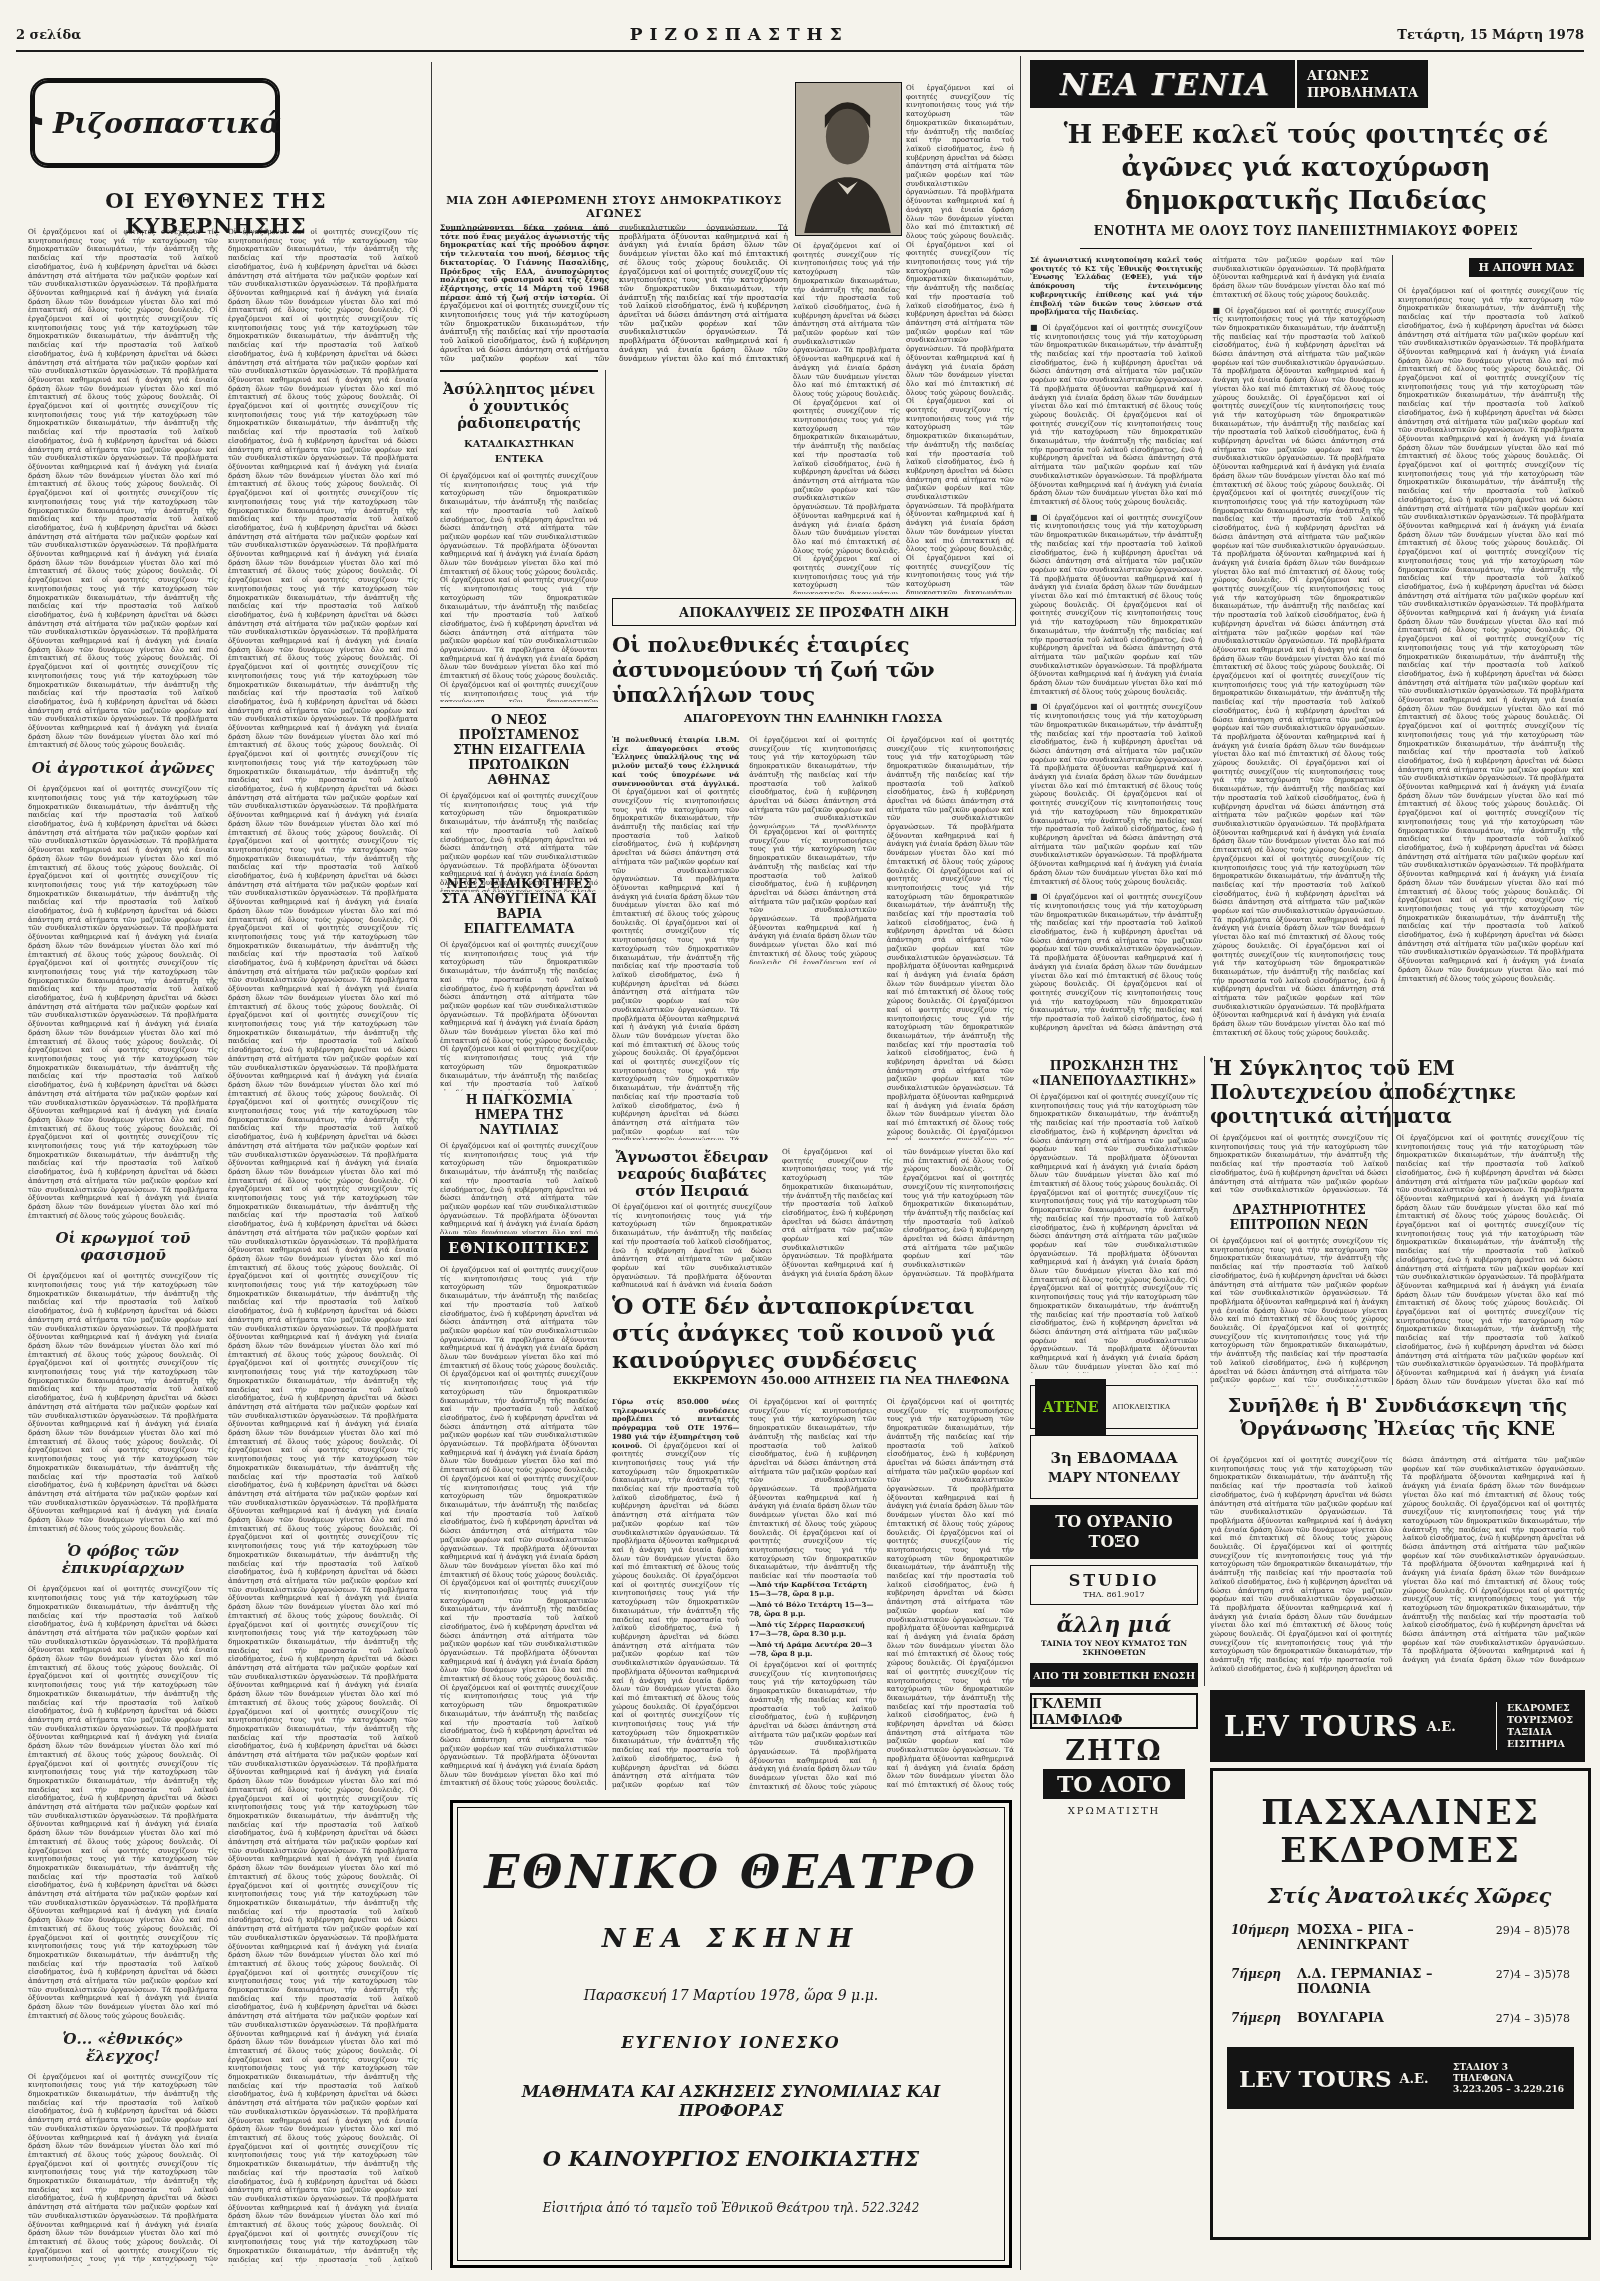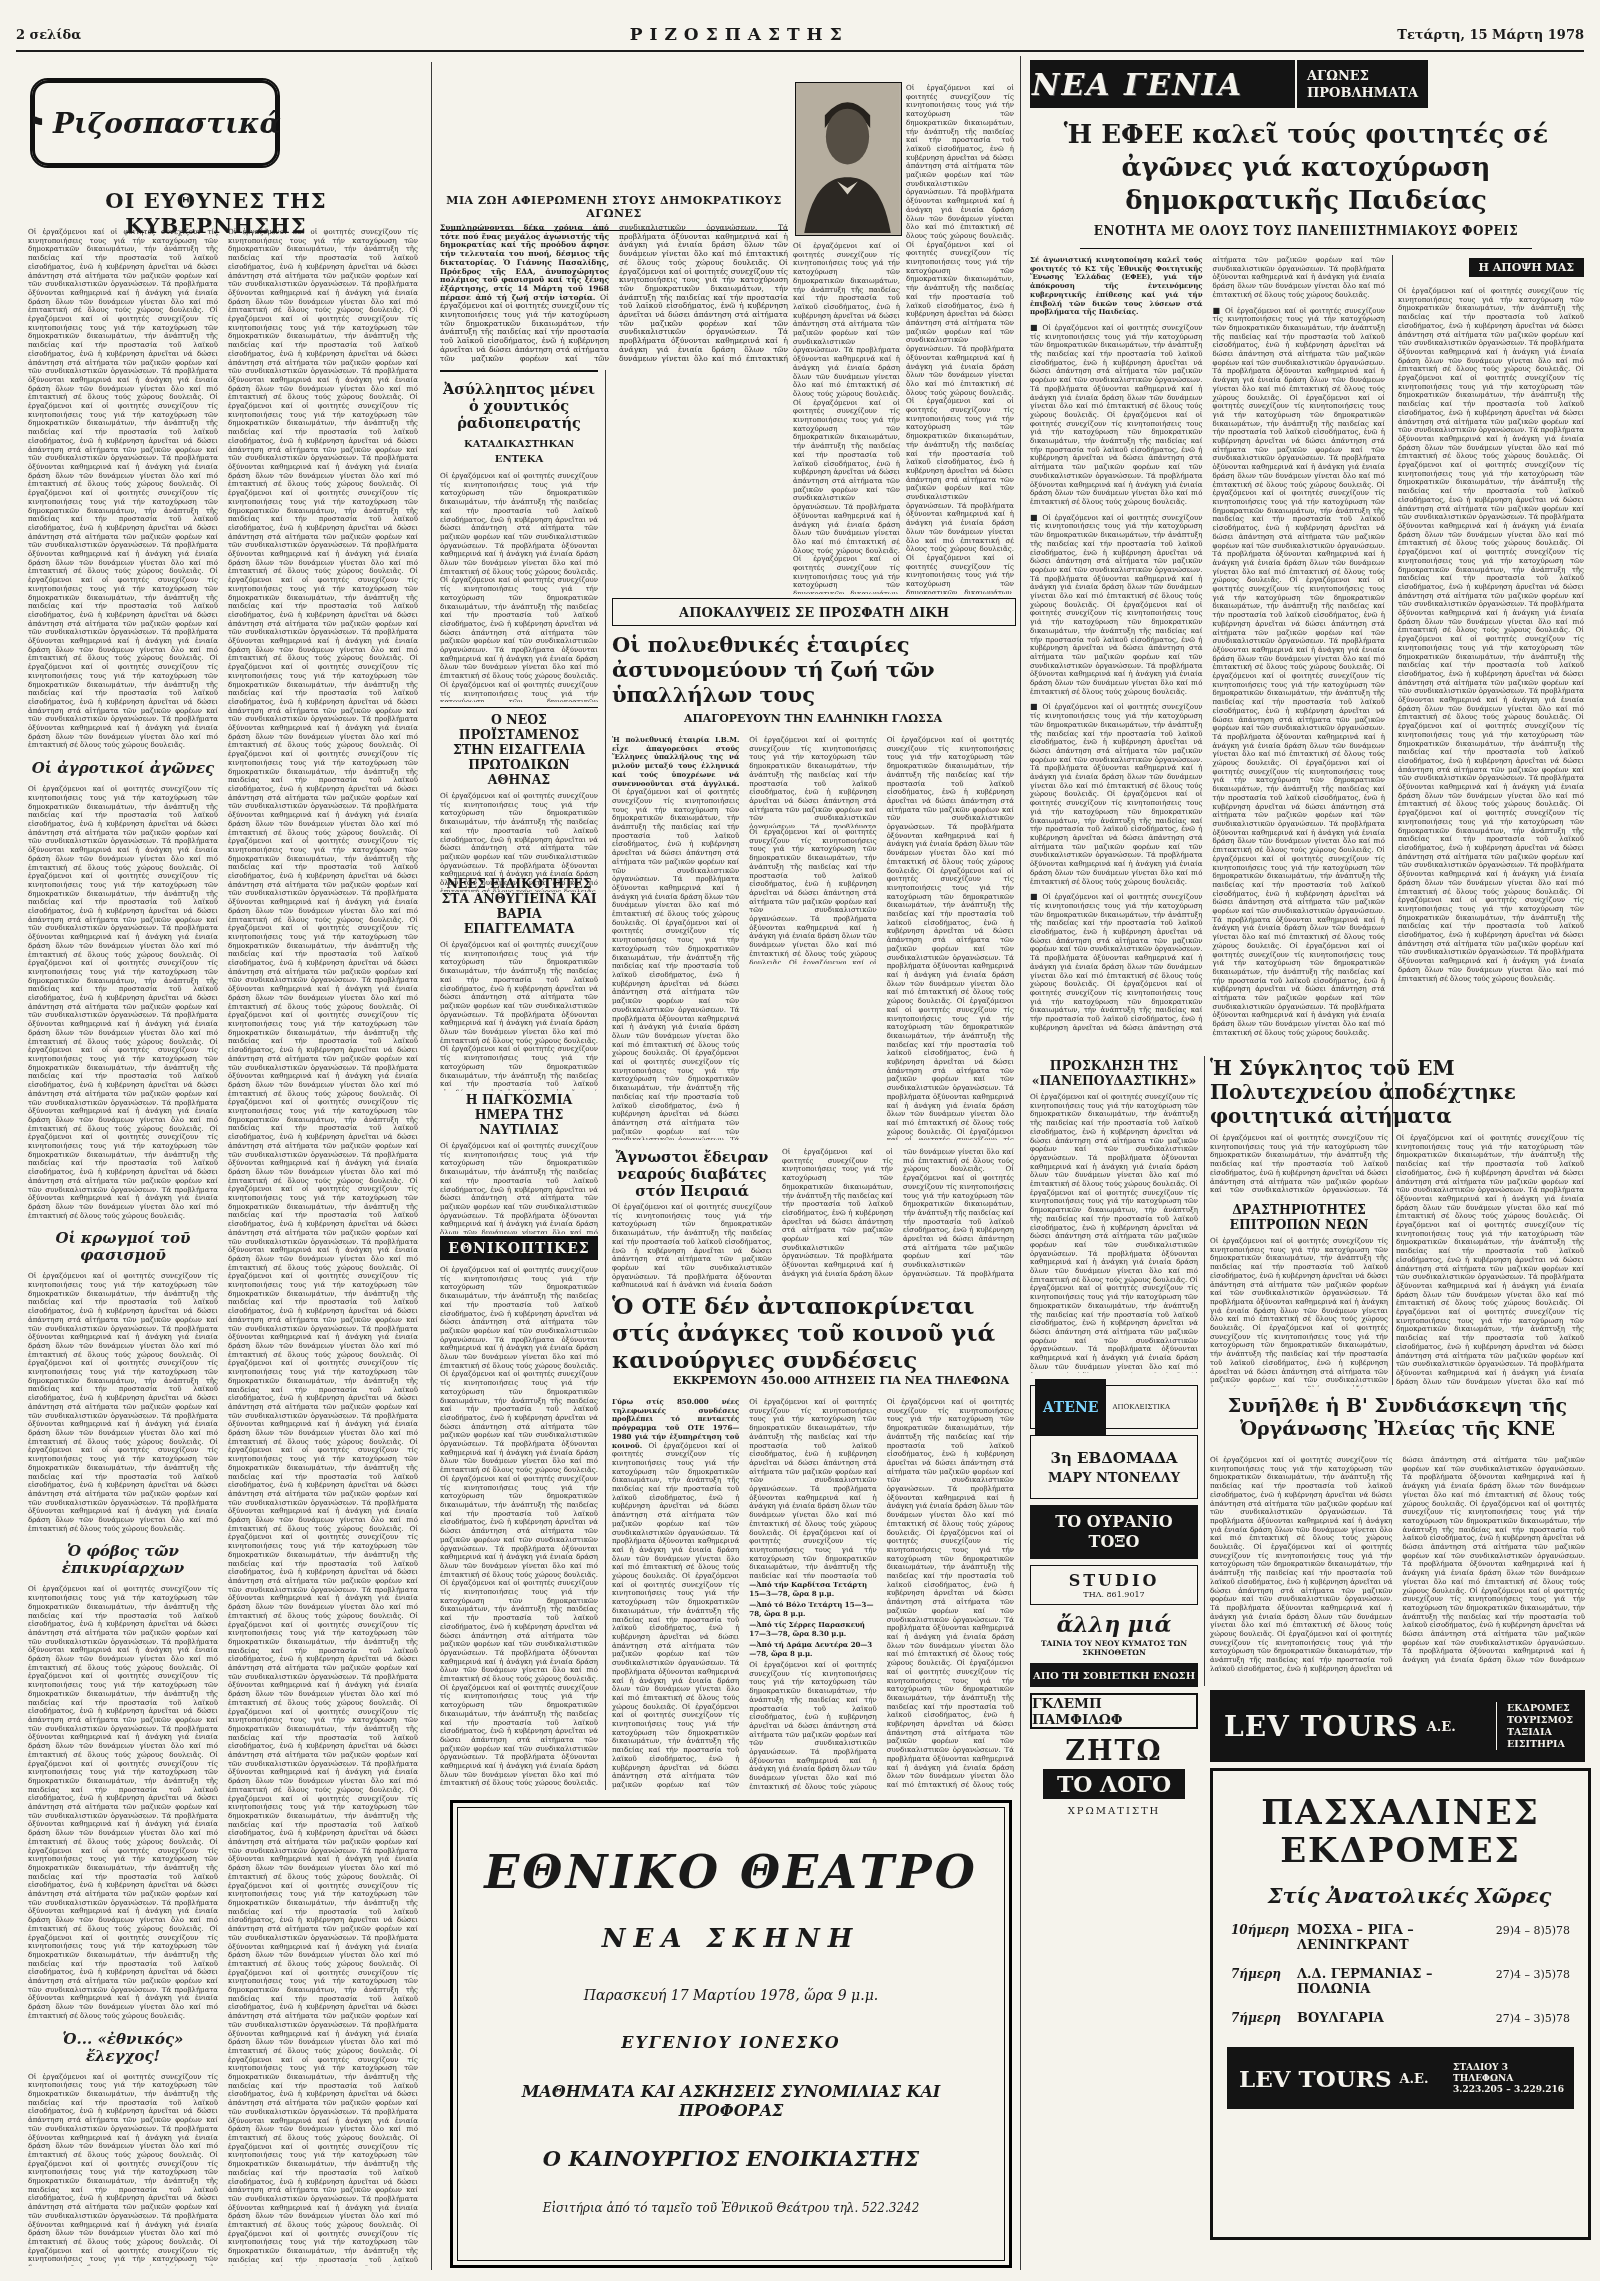--- a/index.html
+++ b/index.html
@@ -53,21 +53,21 @@
   .th-title{font-size:46px;font-weight:bold;letter-spacing:3px;margin-top:42px;}
   .th-sub{font-size:26px;font-weight:bold;letter-spacing:8px;margin-top:24px;}
   .th-date{font-size:14px;margin-top:34px;}
   .th-author{font-size:16px;font-weight:bold;letter-spacing:2px;margin-top:30px;}
   .th-play1{font-size:16px;font-weight:bold;margin-top:30px;padding:0 64px;}
   .th-play2{font-size:21px;font-weight:bold;margin-top:26px;}
   .th-foot{font-size:12px;margin-top:30px;}
 
   
   .banner{background:#141414;color:#f5f3ec;display:flex;align-items:stretch;}
-  .banner-title{flex:1;display:flex;align-items:center;padding-left:2px;
+  .banner-title{flex:1;display:flex;align-items:center;padding-left:30px;
                 font-size:30px;font-weight:bold;font-style:italic;letter-spacing:2px;
                 text-shadow:1px 1px 0 #555;}
   .banner-tags{border-left:2px solid #f5f3ec;display:flex;flex-direction:column;
                justify-content:center;padding:0 10px;font-weight:bold;font-size:13px;line-height:17px;}
 
   .opinion-label{background:#141414;color:#f5f3ec;font-weight:bold;font-size:11px;
                  padding:3px 10px;display:inline-block;}
   .lev-box{background:#141414;color:#f5f3ec;display:flex;align-items:center;}
   .lev-name{font-size:28px;font-weight:bold;letter-spacing:1px;padding-left:14px;}
   .lev-ae{font-size:13px;font-weight:bold;margin-left:8px;}
@@ -81,21 +81,21 @@
   .trip-dest{font-size:13px;font-weight:bold;flex:1;}
   .trip-dates{font-size:11px;flex:none;}
   .lev-bottom{background:#141414;color:#f5f3ec;display:flex;align-items:center;
               margin:22px 14px 0 14px;height:62px;text-align:left;}
   .lev-bottom .nm{font-size:23px;font-weight:bold;padding-left:12px;}
   .lev-bottom .ct{margin-left:auto;margin-right:10px;font-size:9px;line-height:11px;font-weight:bold;}
 
   .cine{width:168px;}
   .cine .row{margin-bottom:6px;}
   .cine-atene{border:1.5px solid #111;display:flex;align-items:center;height:42px;}
-  .cine-atene .chip{background:#141414;color:#7dd3fc;font-weight:bold;font-size:14px;
+  .cine-atene .chip{background:#141414;color:#84cc16;font-weight:bold;font-size:14px;
                     padding:20px 8px;margin-left:4px;}
   .cine-atene .sm{font-size:7px;margin-left:6px;line-height:9px;}
   .cine-week{border:1.5px solid #111;height:62px;display:flex;flex-direction:column;
              align-items:center;justify-content:center;}
   .cine-week .w1{font-size:15px;font-weight:bold;}
   .cine-week .w2{font-size:13px;font-weight:bold;margin-top:3px;}
   .cine-black{background:#141414;color:#f5f3ec;text-align:center;font-weight:bold;}
   .cine-film1{height:54px;display:flex;flex-direction:column;justify-content:center;font-size:16px;line-height:20px;}
   .cine-studio{border:1.5px solid #111;height:38px;display:flex;flex-direction:column;
                align-items:center;justify-content:center;}

